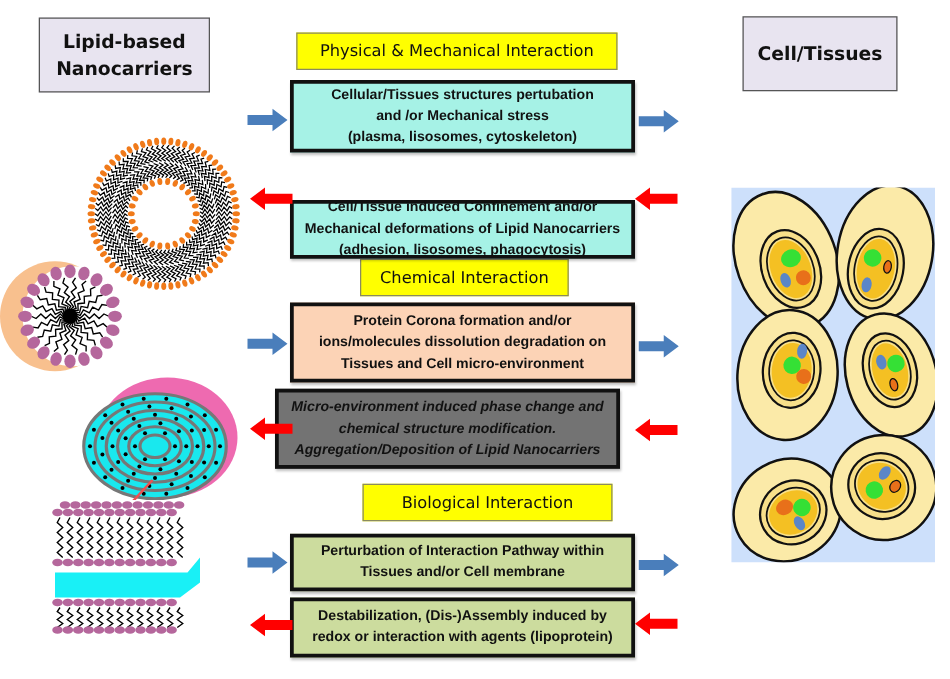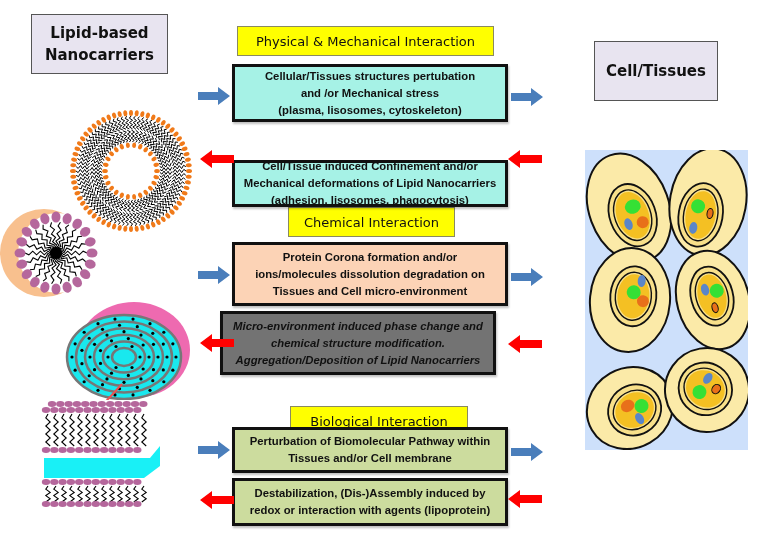--- a/index.html
+++ b/index.html
@@ -26,29 +26,29 @@
 </style>
 </head>
 <body>
 
 <div class="abs header-box" style="left:31px;top:14px;width:137px;height:60px;">
   <div>
     <div>Lipid-based</div>
     <div>Nanocarriers</div>
   </div>
 </div>
-<div class="abs header-box" style="left:594px;top:13px;width:124px;height:60px;margin-top:28px;">
+<div class="abs header-box" style="left:594px;top:13px;width:124px;height:60px;">
   <div>
     <div>Cell/Tissues</div>
   </div>
 </div>
 
 <div class="abs section-title" style="left:237px;top:26px;width:257px;height:30px;">Physical &amp; Mechanical Interaction</div>
 <div class="abs section-title" style="left:288px;top:207px;width:167px;height:30px;">Chemical Interaction</div>
-<div class="abs section-title" style="left:290px;top:406px;width:178px;height:30px;">Biological Interaction</div>
+<div class="abs section-title" style="left:290px;top:387px;width:200px;height:30px;">Biological Interaction</div>
 
 <div class="abs inter-box" style="left:232px;top:64px;width:276px;height:58px;background:#a6f2e6;">
   <span>Cellular/Tissues structures pertubation
 and /or Mechanical stress
 (plasma, lisosomes, cytoskeleton)</span>
 </div>
 <div class="abs inter-box" style="left:232px;top:131px;width:276px;height:47px;background:#a6f2e6;margin-top:29px;">
   <span>Cell/Tissue induced Confinement and/or
 Mechanical deformations of Lipid Nanocarriers
 (adhesion, lisosomes, phagocytosis)</span>
@@ -57,21 +57,21 @@
   <span>Protein Corona formation and/or
 ions/molecules dissolution degradation on
 Tissues and Cell micro-environment</span>
 </div>
 <div class="abs inter-box" style="left:220px;top:311px;width:276px;height:64px;background:#737373;font-style:italic;">
   <span>Micro-environment induced phase change and
 chemical structure modification.
 Aggregation/Deposition of Lipid Nanocarriers</span>
 </div>
 <div class="abs inter-box" style="left:232px;top:427px;width:276px;height:46px;background:#ccdc9e;">
-  <span>Perturbation of Biomolecular Pathway within
+  <span>Perturbation of Interaction Pathway within
 Tissues and/or Cell membrane</span>
 </div>
 <div class="abs inter-box" style="left:232px;top:478px;width:276px;height:48px;background:#ccdc9e;">
   <span>Destabilization, (Dis-)Assembly induced by
 redox or interaction with agents (lipoprotein)</span>
 </div>
 
 <svg class="arrow" style="left:198px;top:87px;" width="34" height="18">
     <polygon points="0,5 20,5 20,0 32,9 20,18 20,13 0,13" fill="#4a7ebb"></polygon>
   </svg>

